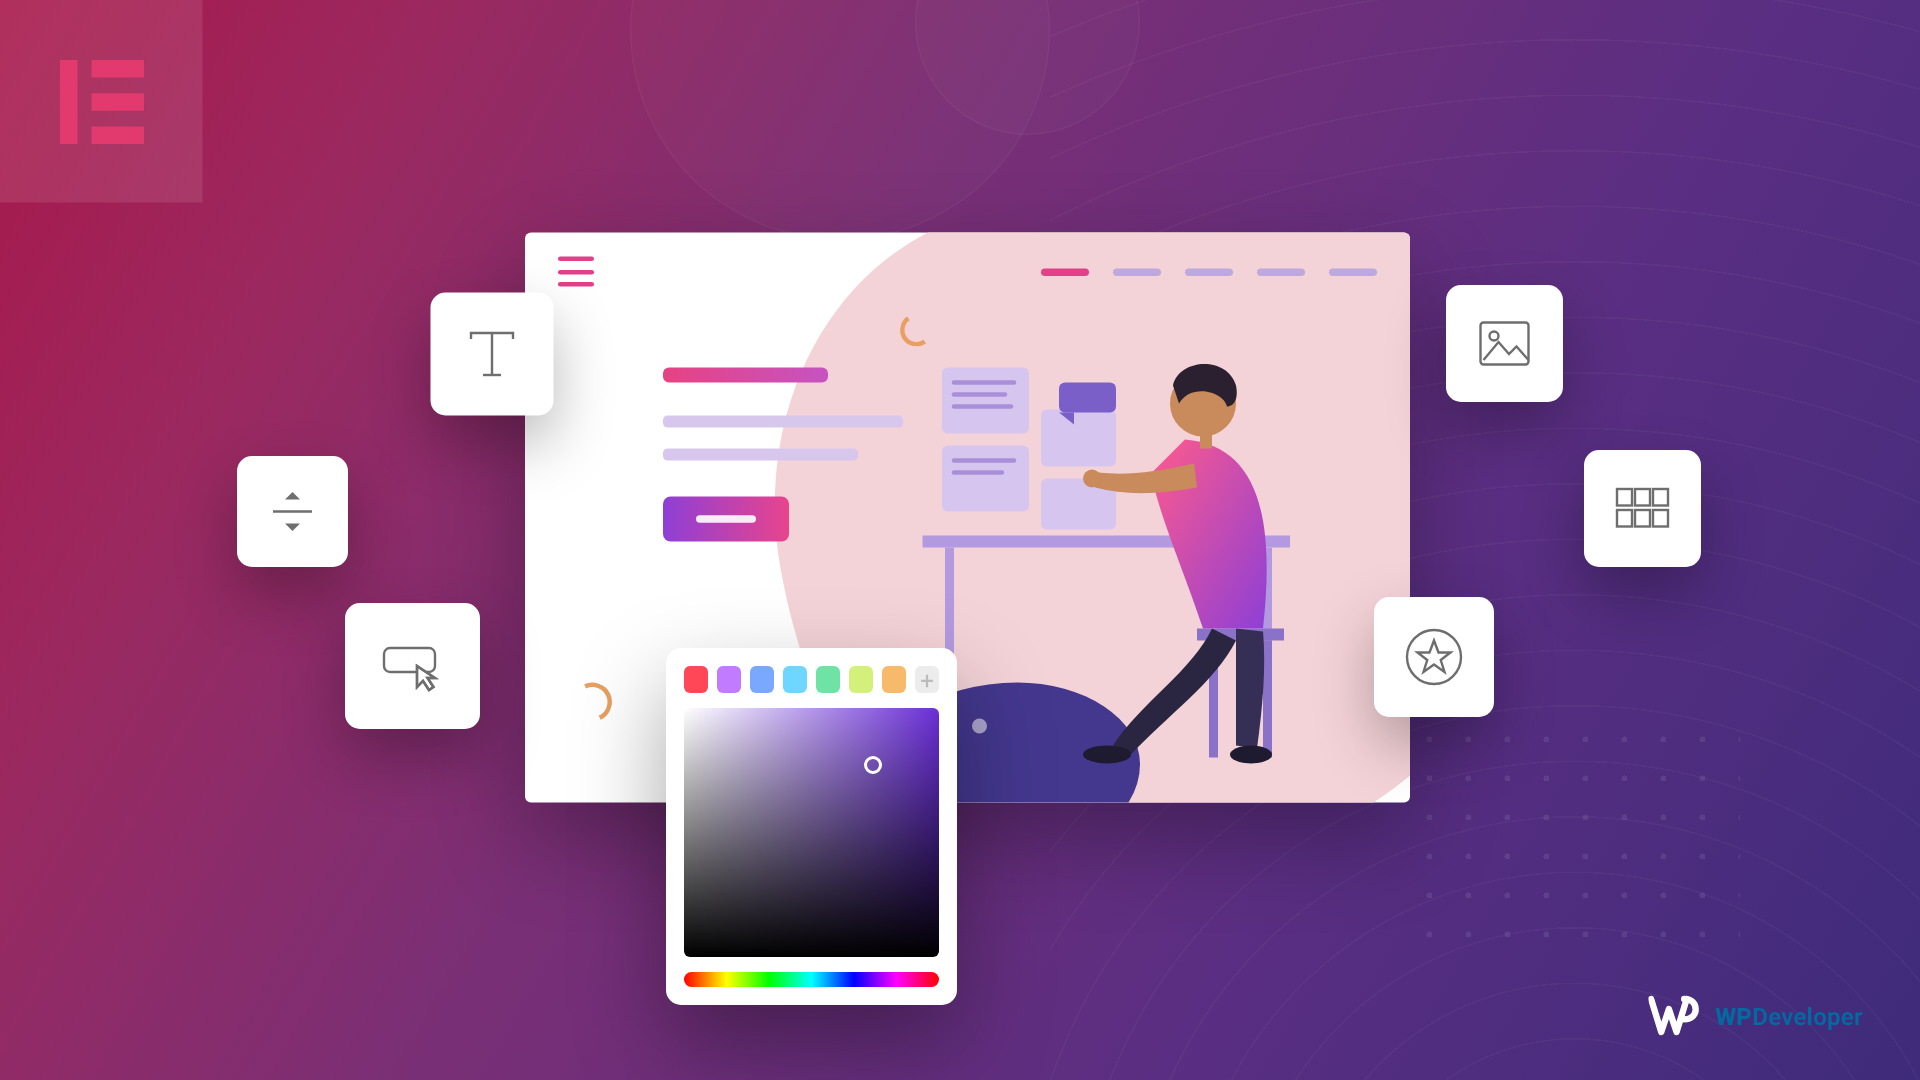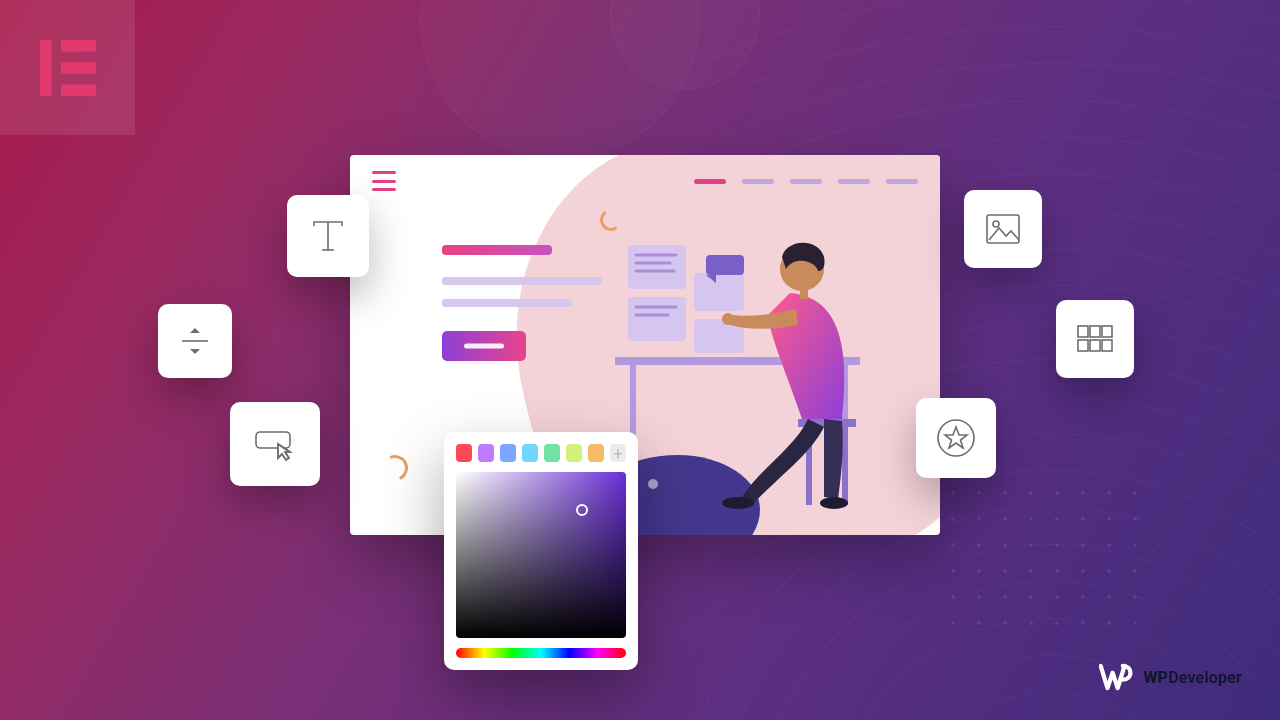--- a/index.html
+++ b/index.html
@@ -117,21 +117,21 @@
       #6a2fd6;
   }
   .picker-area .cursor { position: absolute; top: 32px; right: 38px; width: 12px; height: 12px; border: 2px solid #fff; border-radius: 50%; }
   .picker-hue {
     height: 10px; border-radius: 5px;
     background: linear-gradient(to right, #ff0000,#ffff00,#00ff00,#00ffff,#0000ff,#ff00ff,#ff0000);
   }
   
   .brand {
     position: absolute; right: 38px; bottom: 28px; display: flex; align-items: center; gap: 10px;
-    color: #0f172a; font-weight: 600; letter-spacing: .2px;
+    color: #0369a1; font-weight: 600; letter-spacing: .2px;
   }
   .brand svg { width: 34px; height: 30px; }
   .brand .bold { font-weight: 800; }
 </style>
 </head>
 <body>
 
 <div class="bg-circle-1"></div>
 <div class="bg-circle-2"></div>
 <div class="bg-waves"></div>

